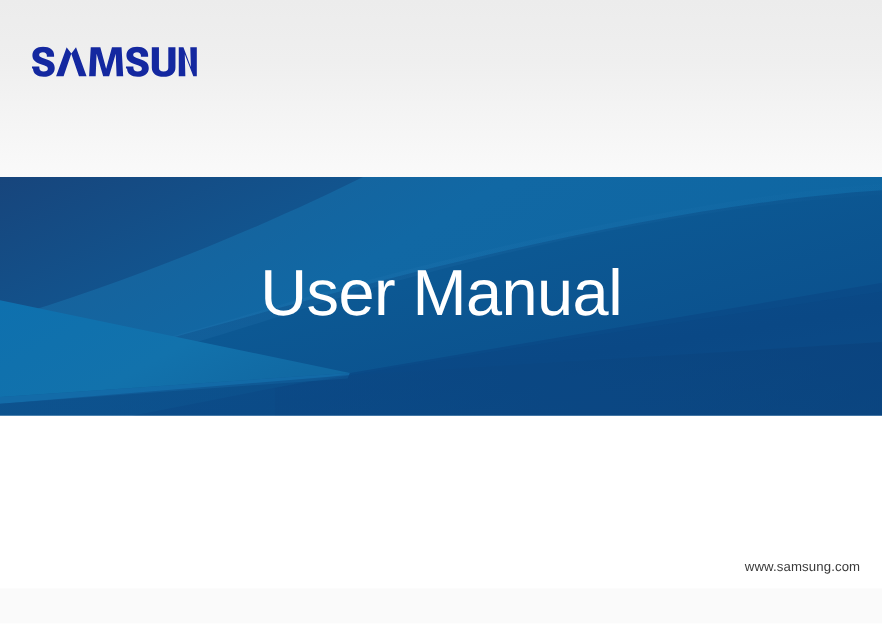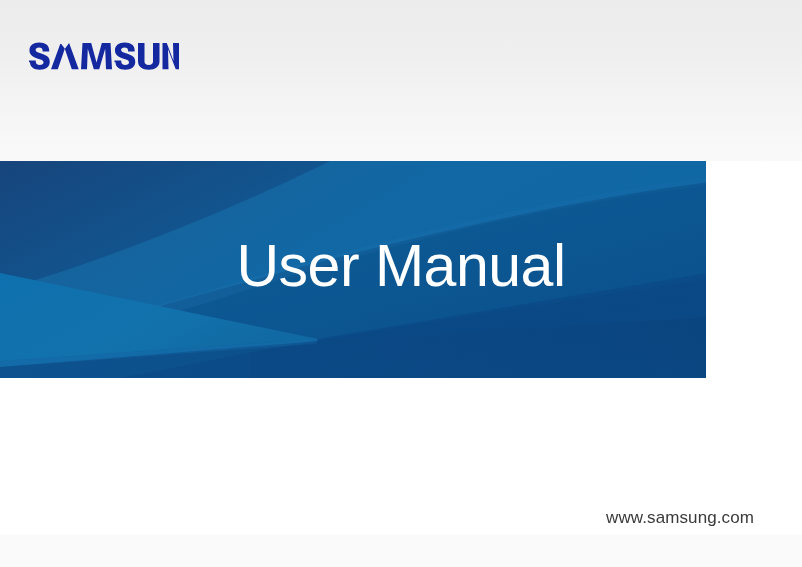--- a/index.html
+++ b/index.html
@@ -52,21 +52,21 @@
     overflow: hidden;
     clip: rect(0 0 0 0);
     white-space: nowrap;
   }
 
   
   .hero {
     position: absolute;
     left: 0;
     top: 161px;
-    width: 706px;
+    width: 802px;
     height: 217px;
     overflow: hidden;
     background: #0b5896;
   }
   .hero-art {
     position: absolute;
     left: 0;
     top: 0;
     width: 802px;
     height: 217px;
@@ -104,25 +104,25 @@
   .footer {
     position: absolute;
     left: 0;
     top: 535px;
     width: 802px;
     height: 32px;
     background: #fafafa;
   }
   .footer-url {
     position: absolute;
-    right: 48px;
+    right: 20px;
     top: 509px;
     color: #3a3a3a;
     font-family: "Liberation Sans", sans-serif;
-    font-size: 17px;
+    font-size: 12px;
     font-weight: 400;
     letter-spacing: 0.1px;
     line-height: 1;
   }
 </style>
 </head>
 <body>
 
 <div class="page">
 

